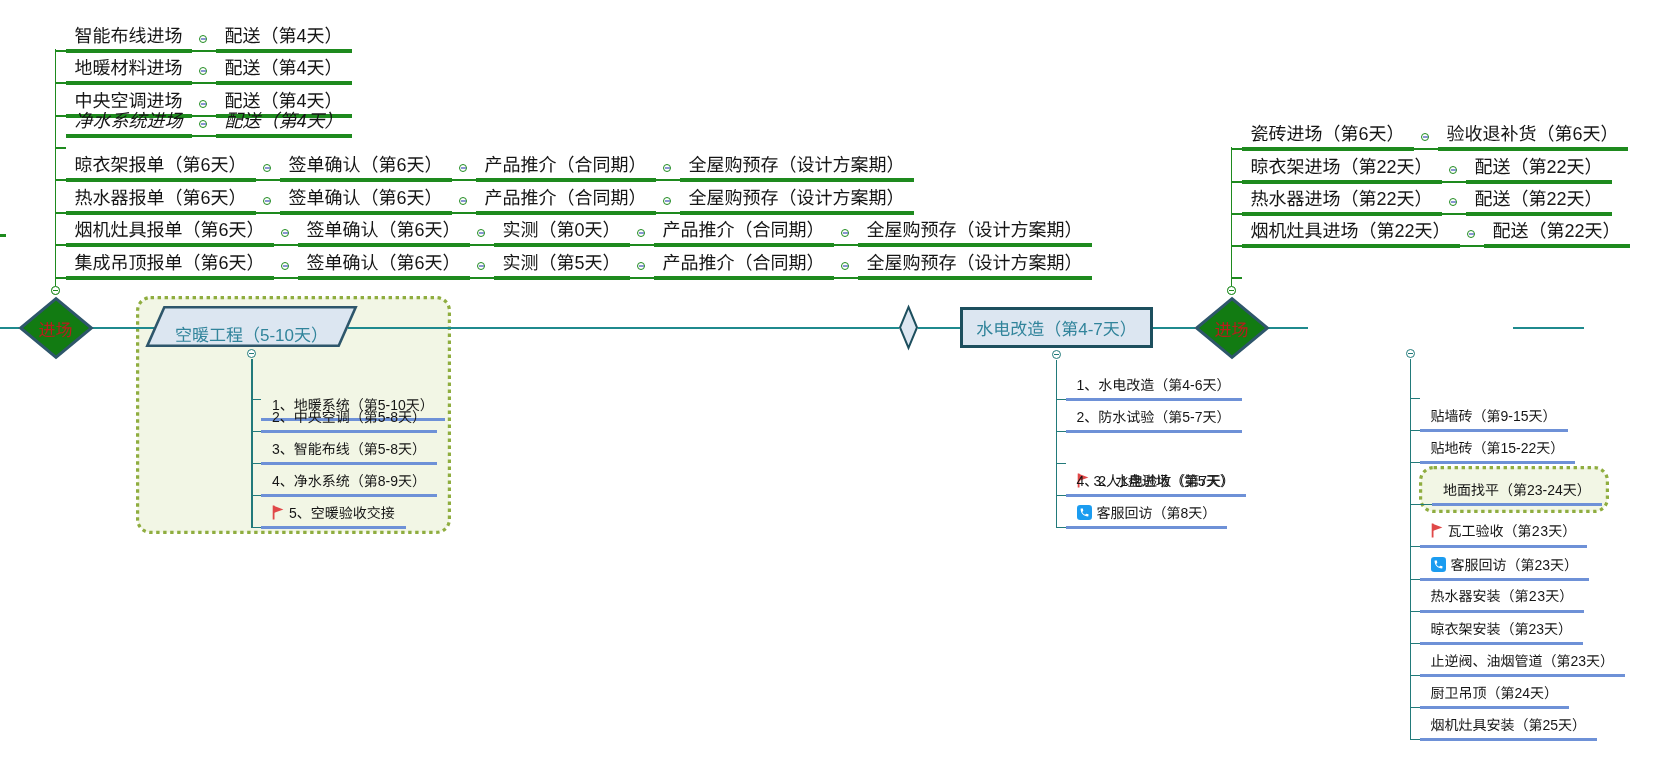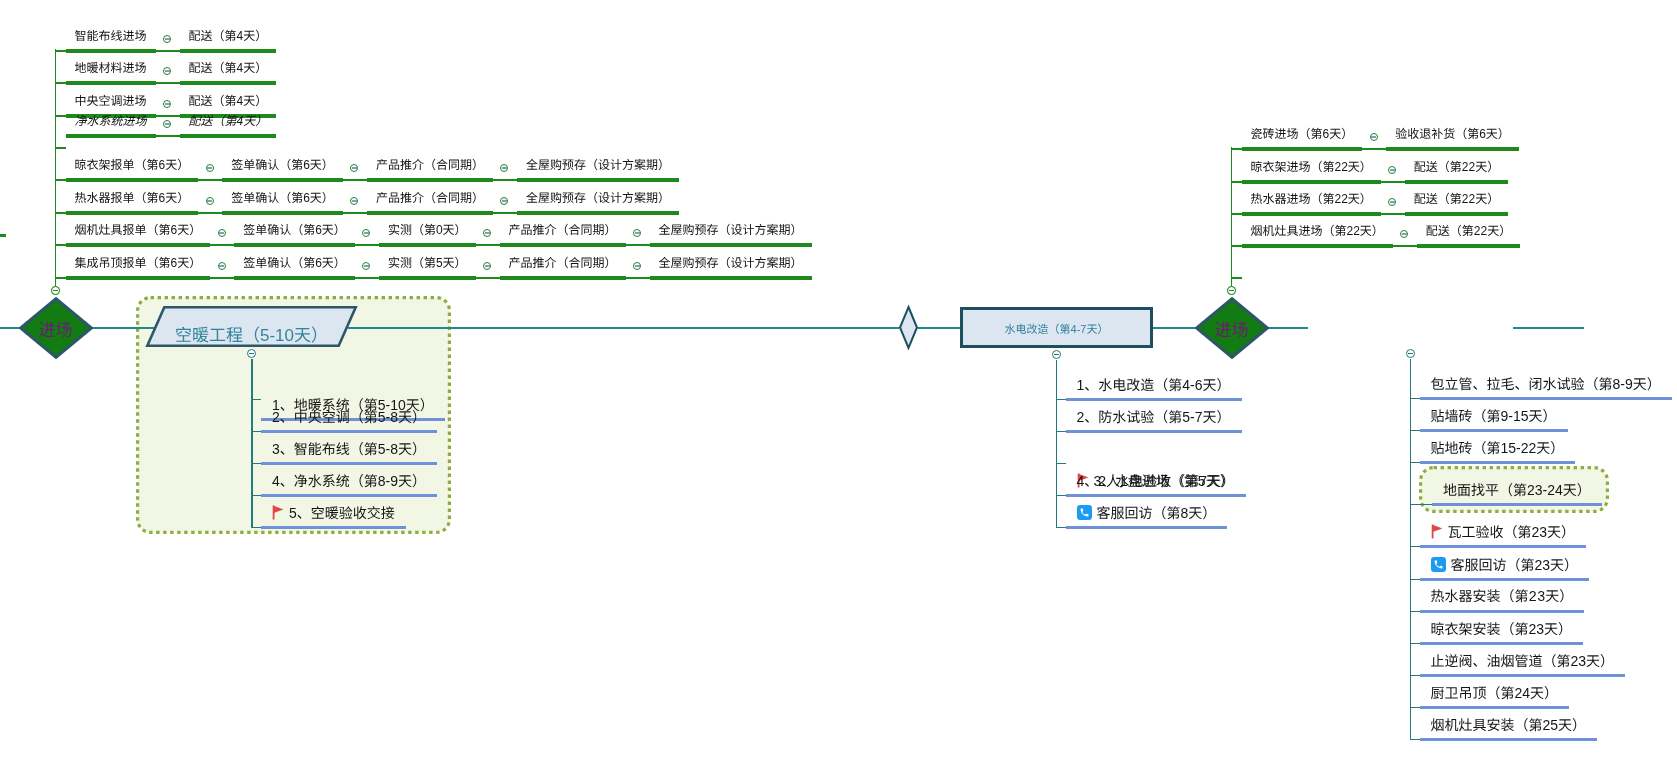--- a/index.html
+++ b/index.html
@@ -3,35 +3,35 @@
 <meta charset="utf-8">
 <style>
   html,body{margin:0;padding:0;background:#ffffff;}
   body{font-family:"Liberation Sans",sans-serif;}
   #canvas{position:relative;width:1677px;height:782px;overflow:hidden;background:#ffffff;}
   .layer{position:absolute;left:0;top:0;width:100%;height:100%;pointer-events:none;}
   .layer *{pointer-events:auto;}
   .hline,.vline,.hstub{position:absolute;}
   .group-box{position:absolute;}
   .chain{position:absolute;display:flex;align-items:flex-end;white-space:nowrap;}
-  .cnode{font-size:12px;line-height:19px;color:#151515;padding:0 9px 3px;border-bottom:4px solid var(--green);white-space:nowrap;}
+  .cnode{font-size:18px;line-height:19px;color:#151515;padding:0 9px 3px;border-bottom:4px solid var(--green);white-space:nowrap;}
   .cconn{position:relative;width:24px;height:26px;flex:0 0 24px;}
   .cconn::after{content:"";position:absolute;left:0;right:0;bottom:1px;height:2px;background:var(--green);}
   .micon{position:absolute;left:50%;bottom:10px;margin-left:-4.5px;width:6px;height:6px;background:#fff;border:1.5px solid var(--green);border-radius:50%;}
   .micon::before{content:"";position:absolute;left:0.5px;top:2.2px;width:5px;height:1.6px;background:#8a96d2;}
   .micon2{position:absolute;width:7px;height:7px;background:#fff;border:1.5px solid var(--green);border-radius:50%;}
   .micon2::before{content:"";position:absolute;left:1px;top:2.7px;width:5px;height:1.6px;background:currentColor;}
   .item{position:absolute;font-size:14px;line-height:19px;color:#151515;padding:0 11px 3px;border-bottom:3px solid var(--blue);white-space:nowrap;}
   .item svg{vertical-align:-2px;margin-right:5px;}
   .shape{position:absolute;display:flex;align-items:center;justify-content:center;}
   .shape>svg{position:absolute;left:0;top:0;overflow:visible;}
   .shape>span{position:relative;font-size:17px;}
   .phase-box{position:absolute;box-sizing:border-box;border:3px solid #1d4f5e;background:#dce6f1;display:flex;align-items:center;justify-content:center;}
-  .phase-box>span{font-size:11px;color:#31849b;white-space:nowrap;}
-  .diamond-label{color:#701a75;font-size:17px;}
+  .phase-box>span{font-size:17px;color:#31849b;white-space:nowrap;}
+  .diamond-label{color:#b91c1c;font-size:17px;}
   .para-label{color:#31849b;white-space:nowrap;}
 </style>
 </head>
 <body>
 
 <div id="canvas">
   <div class="layer" id="layer-bg">
       <div class="group-box" style="left: 136px; top: 296px; width: 315px; height: 238px;"><svg width="315" height="238" viewBox="0 0 315 238">
           <rect x="1.6" y="1.6" width="311.8" height="234.8" rx="13" fill="#f2f6e5" stroke="#8fad3f" stroke-width="3.2" stroke-dasharray="3.4 3.6" stroke-linecap="butt"></rect>
         </svg></div>
@@ -255,25 +255,24 @@
           <path d="M1.6 0.5 L1.6 14.5" stroke="#e04848" stroke-width="1.8"></path>
           <path d="M1.6 0.8 L11.4 4.4 L1.6 8 Z" fill="#e04848"></path>
         </svg><span>3、水电验收（第7天）</span></div>
       <div class="item" style="left: 1065.5px; top: 472px;"><span>4、2人1盘进场（第5天）</span></div>
       <div class="item" style="left: 1065.5px; top: 504px;"><svg width="15" height="15" viewBox="0 0 15 15">
           <rect x="0" y="0" width="15" height="15" rx="3.2" fill="#1b9cf0"></rect>
           <g transform="translate(2.3 2.3) scale(0.435)">
             <path d="M6.6 10.8c1.4 2.8 3.8 5.1 6.6 6.6l2.2-2.2c.3-.3.7-.4 1-.2 1.1.4 2.3.6 3.6.6.6 0 1 .4 1 1V20c0 .6-.4 1-1 1C10.6 21 3 13.4 3 4c0-.6.4-1 1-1h3.5c.6 0 1 .4 1 1 0 1.2.2 2.4.6 3.6.1.3 0 .7-.2 1l-2.3 2.2z" fill="#ffffff"></path>
           </g>
         </svg><span>客服回访（第8天）</span></div>
-      <div class="item" style="left: 1419.5px; top: 375px;"><span>包立管、拉毛、闭水试验（第8-9天）</span></div>
       <div class="item" style="left: 1419.5px; top: 407px;"><span>贴墙砖（第9-15天）</span></div>
       <div class="item" style="left: 1419.5px; top: 439px;"><span>贴地砖（第15-22天）</span></div>
       <div class="item" style="left: 1432px; top: 481px;"><span>地面找平（第23-24天）</span></div>
-      <div class="item" style="left: 1419.5px; top: 523px;"><svg width="12" height="15" viewBox="0 0 12 15">
+      <div class="item" style="left: 1419.5px; top: 523px; font-family: Liberation Mono, monospace;"><svg width="12" height="15" viewBox="0 0 12 15">
           <path d="M1.6 0.5 L1.6 14.5" stroke="#e04848" stroke-width="1.8"></path>
           <path d="M1.6 0.8 L11.4 4.4 L1.6 8 Z" fill="#e04848"></path>
         </svg><span>瓦工验收（第23天）</span></div>
       <div class="item" style="left: 1419.5px; top: 556px;"><svg width="15" height="15" viewBox="0 0 15 15">
           <rect x="0" y="0" width="15" height="15" rx="3.2" fill="#1b9cf0"></rect>
           <g transform="translate(2.3 2.3) scale(0.435)">
             <path d="M6.6 10.8c1.4 2.8 3.8 5.1 6.6 6.6l2.2-2.2c.3-.3.7-.4 1-.2 1.1.4 2.3.6 3.6.6.6 0 1 .4 1 1V20c0 .6-.4 1-1 1C10.6 21 3 13.4 3 4c0-.6.4-1 1-1h3.5c.6 0 1 .4 1 1 0 1.2.2 2.4.6 3.6.1.3 0 .7-.2 1l-2.3 2.2z" fill="#ffffff"></path>
           </g>
         </svg><span>客服回访（第23天）</span></div>
       <div class="item" style="left: 1419.5px; top: 588px; font-family: Liberation Mono, monospace;"><span>热水器安装（第23天）</span></div>

